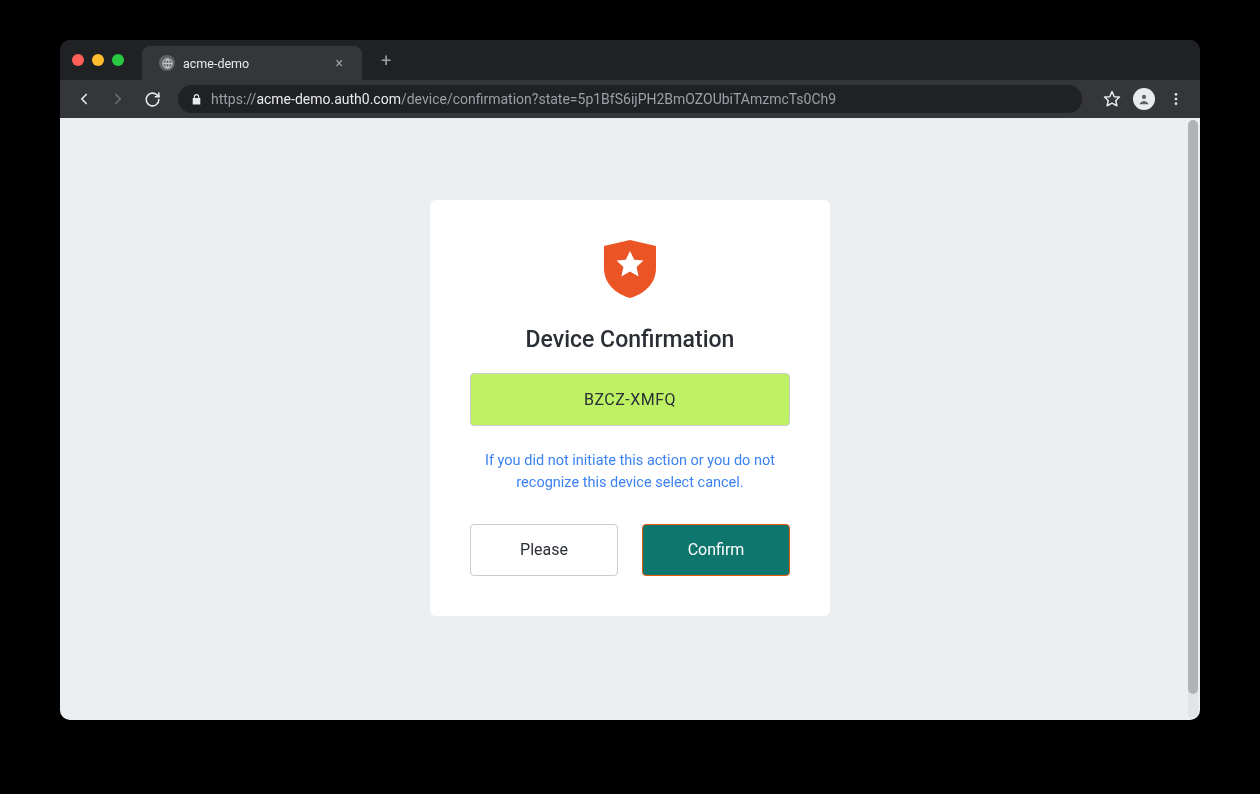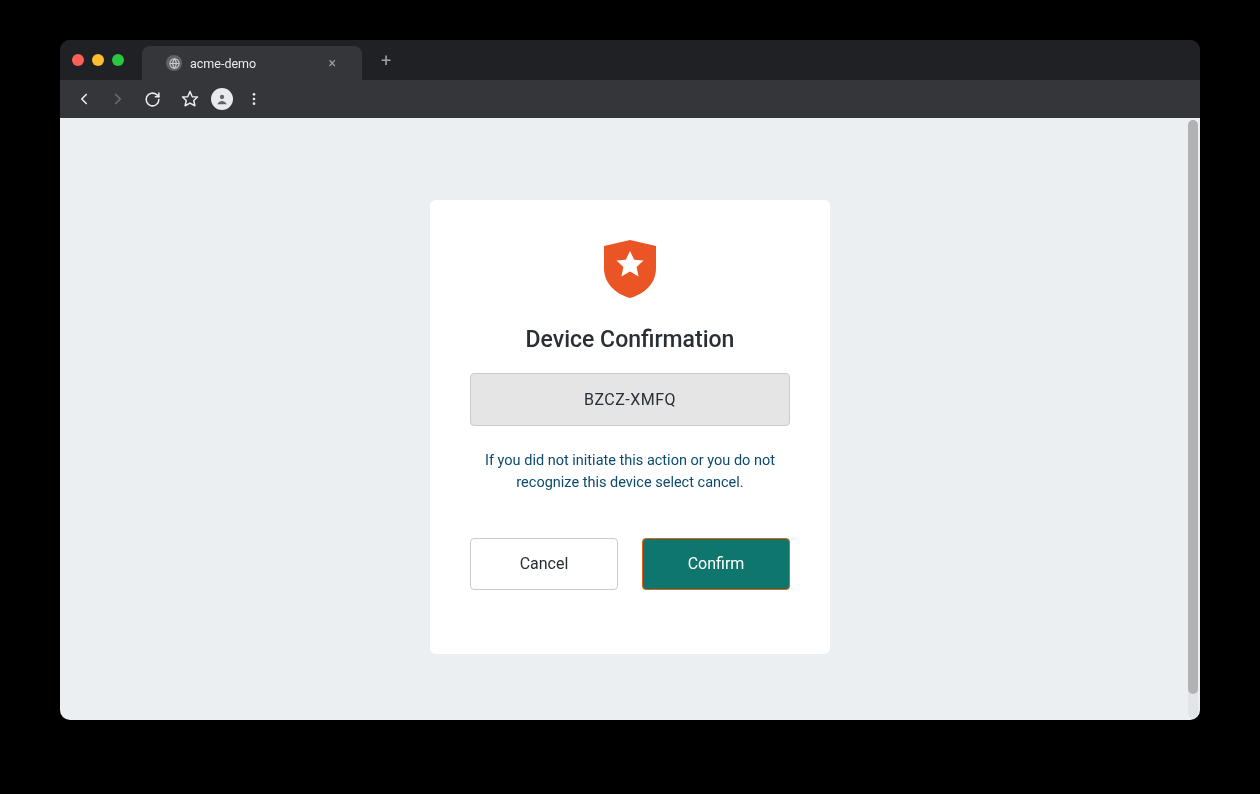--- a/index.html
+++ b/index.html
@@ -39,21 +39,21 @@
     .tl-red { background: #ff5f57; }
     .tl-yellow { background: #febc2e; }
     .tl-green { background: #28c840; }
     .tab {
       height: 34px;
       margin-top: 6px;
       background: #35363a;
       border-radius: 8px 8px 0 0;
       display: flex;
       align-items: center;
-      padding: 0 24px;
+      padding: 0 17px;
       gap: 8px;
       width: 220px;
       color: #e8eaed;
       font-size: 12.5px;
     }
     .tab-favicon {
       width: 16px; height: 16px;
       border-radius: 50%;
       background: #5f6368;
       display: flex; align-items:center; justify-content:center;
@@ -129,55 +129,55 @@
       border-radius: 5px;
     }
     .card {
       position: absolute;
       top: 82px;
       left: 50%;
       transform: translateX(-50%);
       width: 400px;
       background: #fff;
       border-radius: 6px;
-      padding: 40px 40px 64px;
+      padding: 40px 40px 40px;
       text-align: center;
     }
     .logo-wrap {
       display: flex;
       justify-content: center;
       margin-bottom: 28px;
     }
     .heading {
       font-size: 23px;
       font-weight: 500;
       color: #2a2e35;
       margin-bottom: 20px;
     }
     .subtext {
       font-size: 15px;
       color: #55595f;
       line-height: 1.5;
       margin-bottom: 30px;
     }
     .code-box {
-      background: #e5e5e5;
+      background: #bef264;
       border: 1px solid #c9cccf;
       border-radius: 4px;
       padding: 16px 10px;
       font-size: 16px;
       letter-spacing: 0.5px;
       color: #2a2e35;
       margin-bottom: 24px;
     }
     .warn-text {
       font-size: 14.5px;
-      color: #0c4a6e;
+      color: #3b82f6;
       line-height: 1.5;
-      margin-bottom: 44px;
+      margin-bottom: 30px;
     }
     .btn-row {
       display: flex;
       gap: 24px;
     }
     .btn {
       flex: 1;
       height: 52px;
       border-radius: 4px;
       font-size: 16px;
@@ -229,20 +229,30 @@
     <div class="nav-icon disabled">
       <svg width="18" height="18" viewBox="0 0 24 24" fill="none" stroke="currentColor" stroke-width="2.2" stroke-linecap="round" stroke-linejoin="round">
           <polyline points="9 18 15 12 9 6"></polyline>
         </svg>
     </div>
     <div class="nav-icon">
       <svg width="17" height="17" viewBox="0 0 24 24" fill="none" stroke="currentColor" stroke-width="2.2" stroke-linecap="round" stroke-linejoin="round">
           <path d="M21 12a9 9 0 1 1-3.2-6.9L21 8"></path>
           <polyline points="21 3 21 8 16 8"></polyline>
         </svg>
+    </div>
+    <div class="address-bar">
+      <span class="lock-icon">
+        <svg width="13" height="13" viewBox="0 0 24 24" fill="#e8eaed">
+            <path d="M17 9V7a5 5 0 0 0-10 0v2H5v12h14V9h-2zm-8-2a3 3 0 1 1 6 0v2H9V7z"></path>
+          </svg>
+      </span>
+      <span class="url-text">
+        <span class="url-prefix">https://</span><span class="url-domain">acme-demo.auth0.com</span><span class="url-path">/device/confirmation?state=5p1BfS6ijPH2BmOZOUbiTAmzmcTs0Ch9</span>
+      </span>
     </div>
     <div class="toolbar-right">
       <div class="nav-icon">
         <svg width="18" height="18" viewBox="0 0 24 24" fill="none" stroke="#e8eaed" stroke-width="2" stroke-linejoin="round">
             <polygon points="12 2 15 9 22 9.3 17 14 18.5 21 12 17.5 5.5 21 7 14 2 9.3 9 9"></polygon>
           </svg>
       </div>
       <div class="nav-icon">
         <span class="avatar">
           <svg width="16" height="16" viewBox="0 0 24 24" fill="#5f6368">
@@ -271,19 +281,19 @@
       <div class="logo-wrap">
         <svg width="52" height="58" viewBox="0 0 52 58">
           <path d="M26 0 L52 6 V28 C52 44 40 54 26 58 C12 54 0 44 0 28 V6 Z" fill="#eb5424"></path>
           <path d="M26 11 L30.2 19.7 L39.5 20.6 L32.6 27 L34.6 36.4 L26 31.6 L17.4 36.4 L19.4 27 L12.5 20.6 L21.8 19.7 Z" fill="#fff"></path>
         </svg>
       </div>
       <div class="heading">Device Confirmation</div>
       <div class="code-box">BZCZ-XMFQ</div>
       <div class="warn-text">If you did not initiate this action or you do not recognize this device select cancel.</div>
       <div class="btn-row">
-        <div class="btn btn-cancel">Cancel</div>
+        <div class="btn btn-cancel">Please</div>
         <div class="btn btn-confirm">Confirm</div>
       </div>
     </div>
   </div>
 
 </div>
 
 </body></html>

